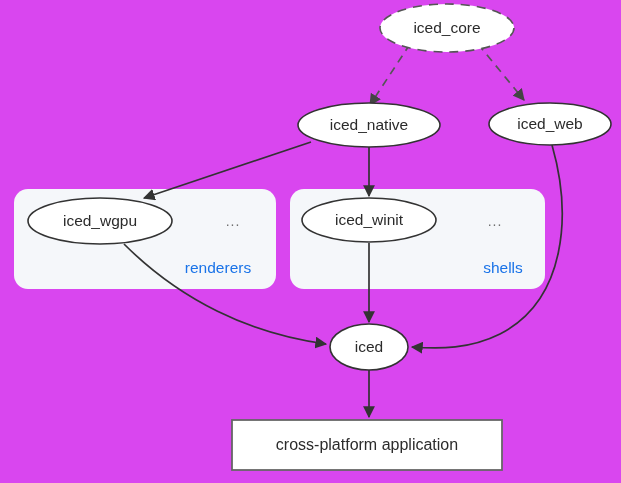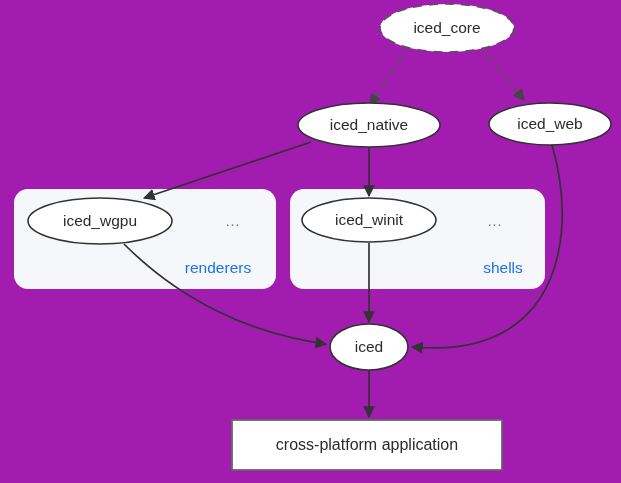--- a/index.html
+++ b/index.html
@@ -8,21 +8,21 @@
     padding: 0;
     background: #ffffff;
   }
   body {
     font-family: "Liberation Sans", sans-serif;
   }
   #diagram-root {
     position: relative;
     width: 621px;
     height: 483px;
-    background: #a21caf;
+    background: #d946ef;
     overflow: hidden;
   }
   #diagram-svg {
     position: absolute;
     top: 0;
     left: 0;
     width: 621px;
     height: 483px;
   }
   .node-label {

